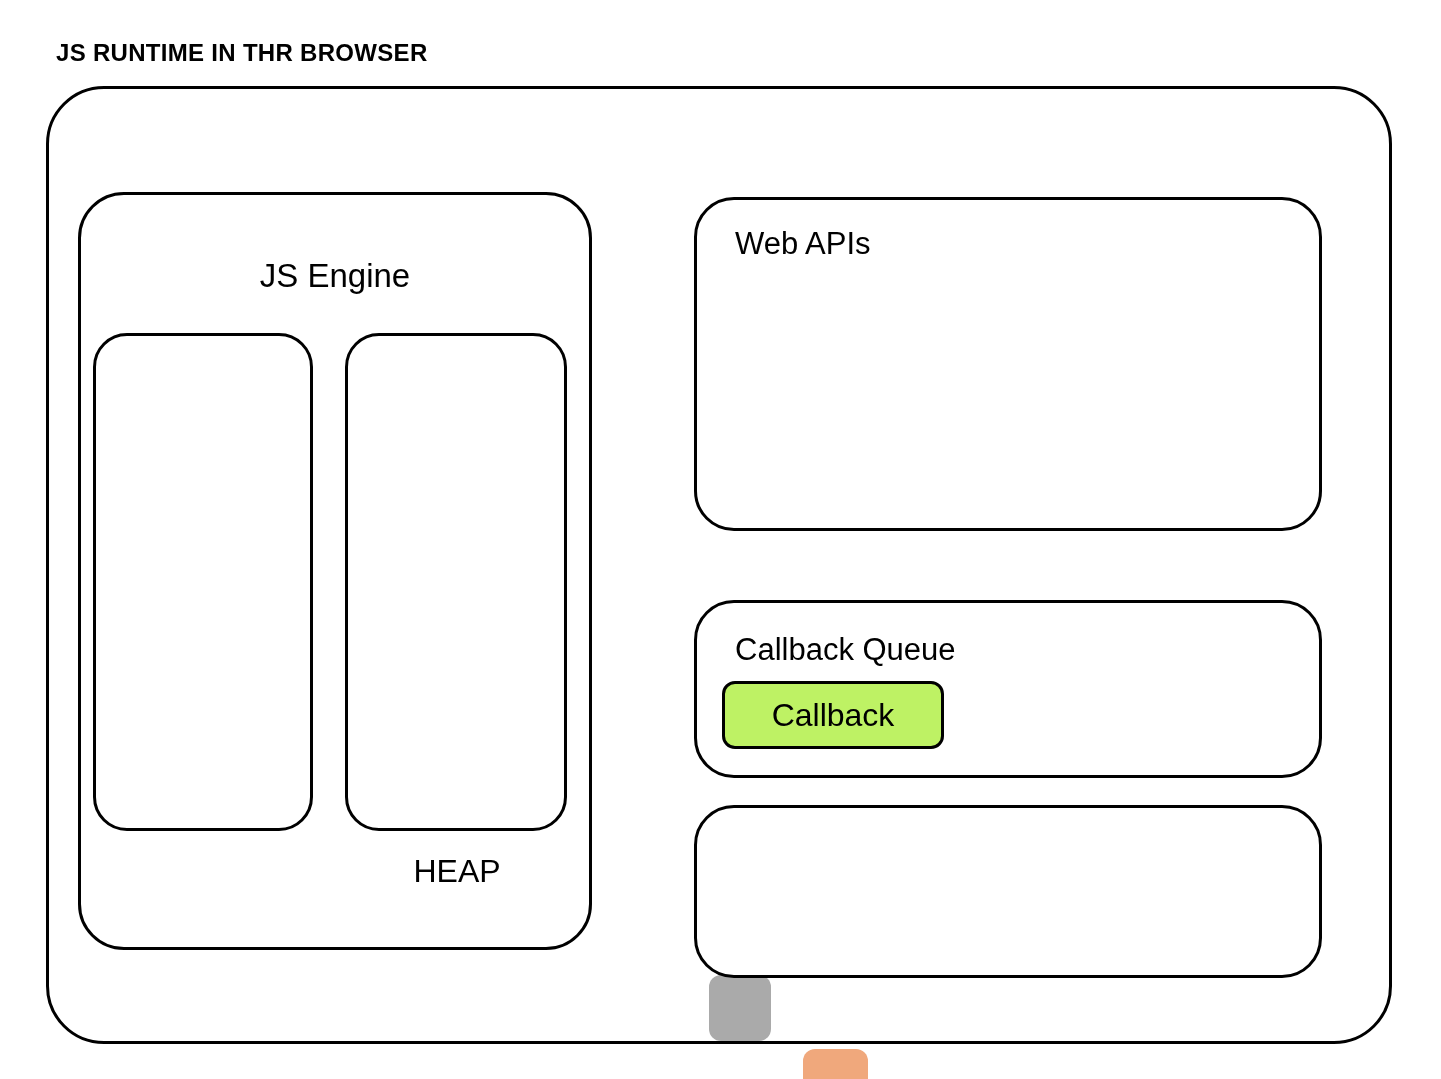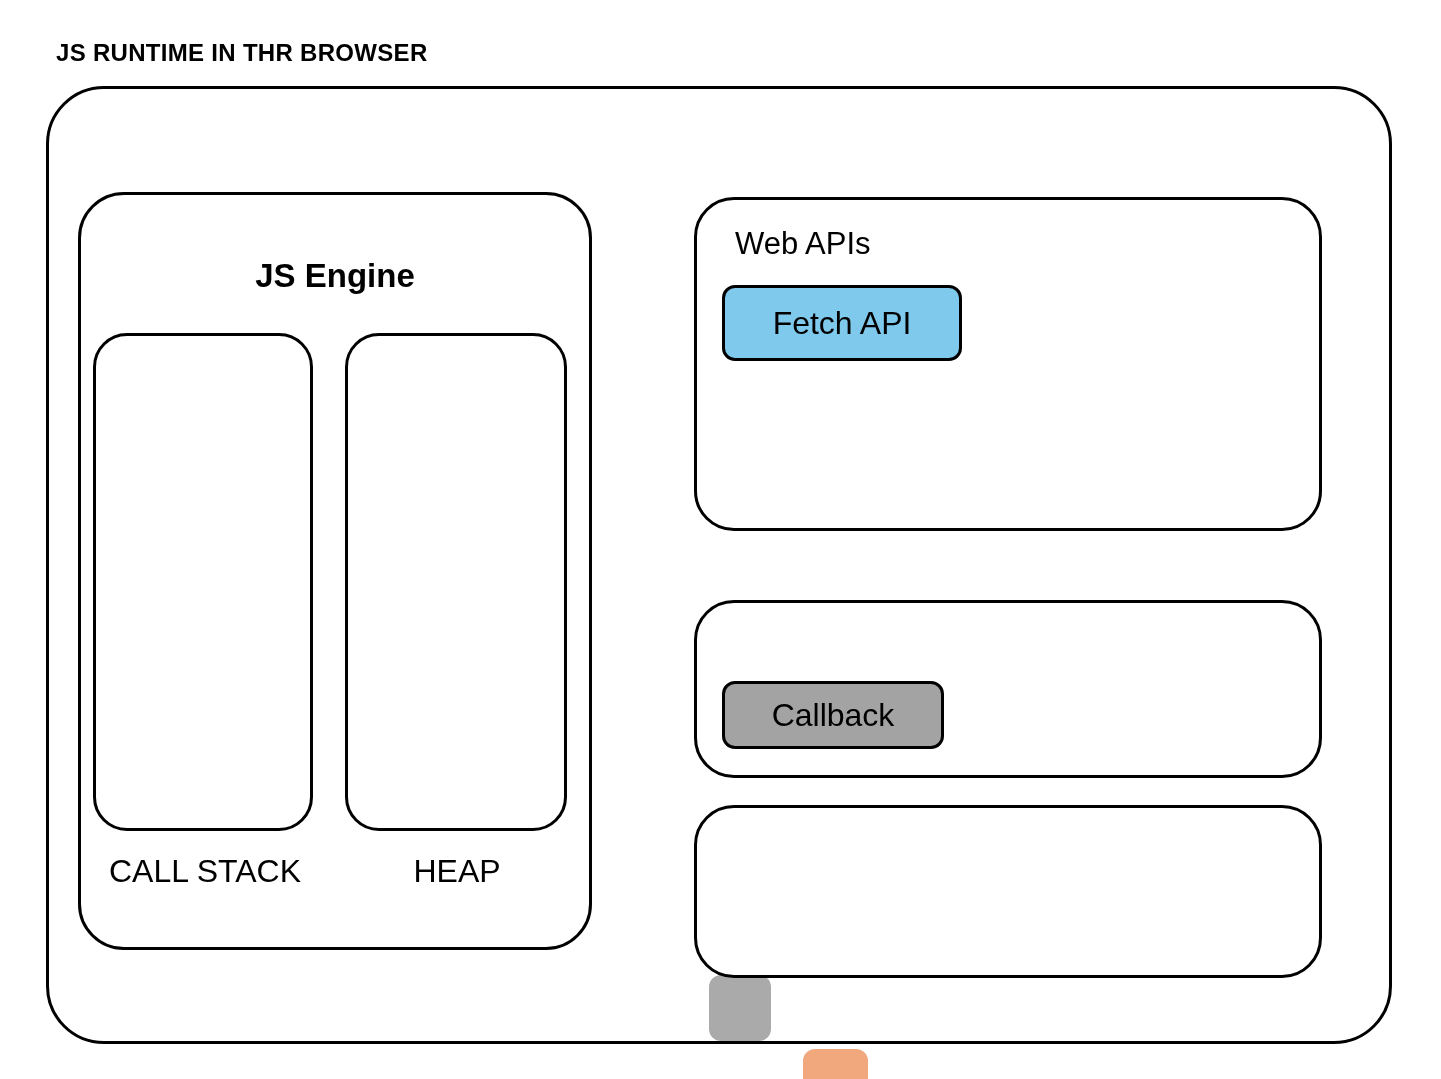--- a/index.html
+++ b/index.html
@@ -55,21 +55,21 @@
     border-radius: 46px;
   }
 
   .panel-title-center {
     position: absolute;
     top: 256px;
     left: 78px;
     width: 514px;
     text-align: center;
     font-size: 33px;
-    font-weight: bold;
+    font-weight: normal;
     line-height: 40px;
   }
 
   .call-stack-panel {
     left: 93px;
     top: 333px;
     width: 220px;
     height: 498px;
     border-radius: 34px;
   }
@@ -159,32 +159,31 @@
 <div id="canvas">
 
   <div class="diagram-title">JS RUNTIME IN THR BROWSER</div>
 
   <div class="panel outer-frame"></div>
 
   <div class="panel js-engine-panel"></div>
   <div class="panel-title-center">JS Engine</div>
 
   <div class="panel call-stack-panel"></div>
-  <div class="sub-label call-stack-label">CALL STACK</div>
 
   <div class="panel heap-panel">
     <div class="heap-block heap-block-0" style="background-color: rgb(127, 201, 236);"></div>
     <div class="heap-block heap-block-1" style="background-color: rgb(224, 159, 222);"></div>
     <div class="heap-block heap-block-2" style="background-color: rgb(170, 170, 170);"></div>
     <div class="heap-block heap-block-3" style="background-color: rgb(240, 168, 124);"></div>
   </div>
   <div class="sub-label heap-label">HEAP</div>
 
   <div class="panel web-apis-panel"></div>
   <div class="panel-heading web-apis-heading">Web APIs</div>
-  <div class="chip fetch-api-chip" style="background-color: rgb(127, 201, 236);">Fetch API</div>
 
   <div class="panel callback-queue-panel"></div>
-  <div class="chip callback-chip" style="background-color: #a3a3a3;">Callback</div>
+  <div class="panel-heading callback-queue-heading">Callback Queue</div>
+  <div class="chip callback-chip" style="background-color: #bef264;">Callback</div>
 
   <div class="panel task-queue-panel"></div>
 
 </div>
 
 </body></html>

